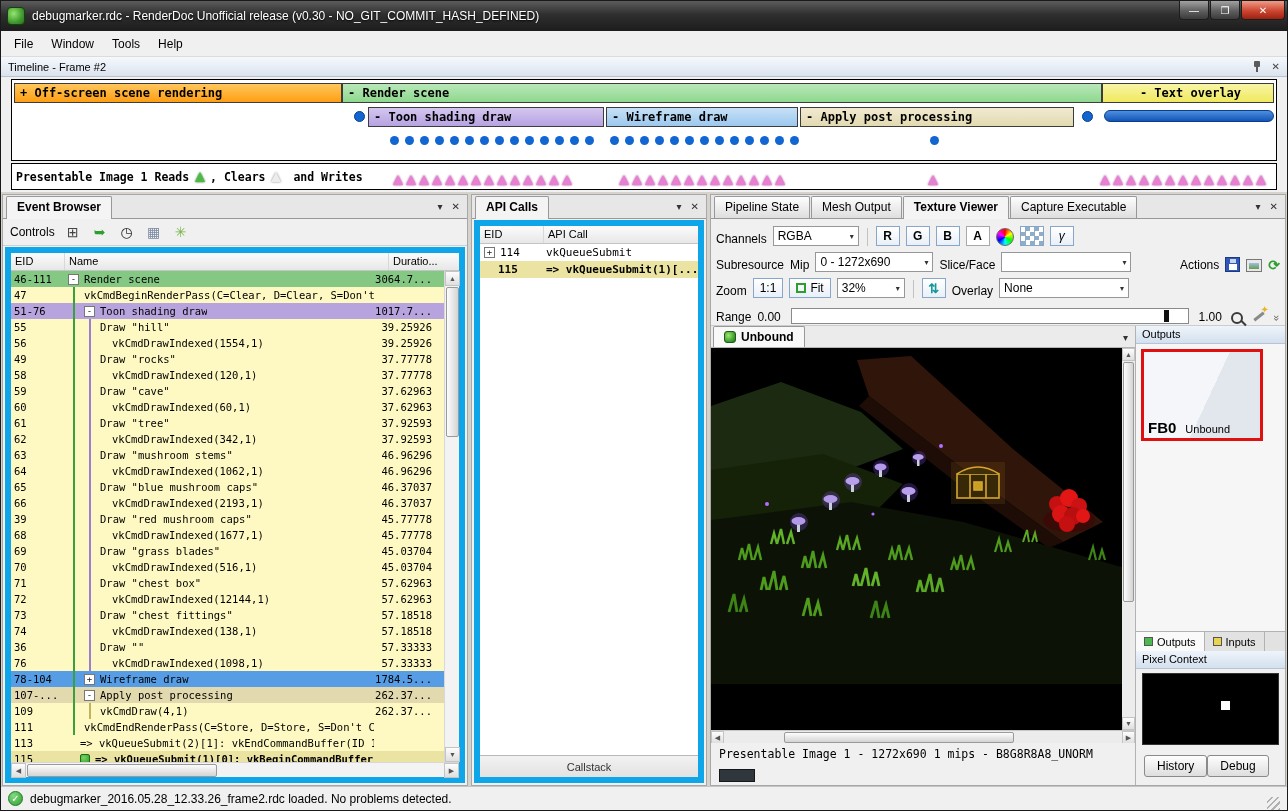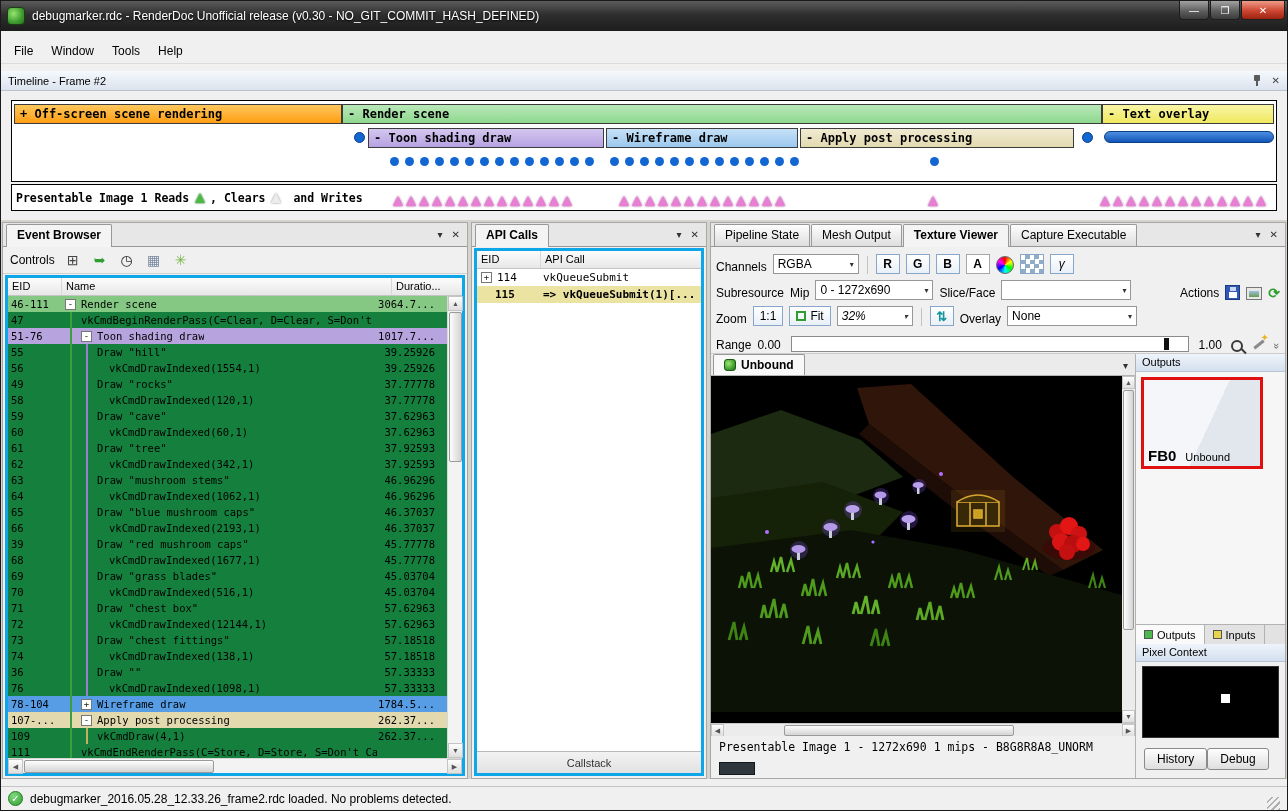--- a/index.html
+++ b/index.html
@@ -1,18 +1,18 @@
 <!DOCTYPE html>
 <html><head>
 <meta charset="utf-8">
 <style>
   * { box-sizing: border-box; }
   html,body { margin:0; padding:0; }
   body { width:1288px; height:811px; font-family:"Liberation Sans",sans-serif; font-size:12px; color:#000; background:#777; overflow:hidden; }
-  .window { width:1288px; height:811px; display:flex; flex-direction:column; background:#f0f0f0; border:1px solid #1a1a1a;gap:7px; }
+  .window { width:1288px; height:811px; display:flex; flex-direction:column; background:#f0f0f0; border:1px solid #1a1a1a; }
 
   
   .titlebar { height:30px; background:linear-gradient(#5c5c5c,#2f2f2f 45%,#1c1c1c); display:flex; align-items:center; padding:0 2px 0 4px; color:#fff; flex:none; }
   .app-icon { width:18px; height:18px; border-radius:4px; margin:0 7px 0 2px; border:1px solid #173f10;
               background:radial-gradient(circle at 35% 35%, #95e56e, #3f9b2f 60%, #2a6e1f); flex:none; }
   .title-text { flex:1; font-size:12px; text-shadow:0 1px 2px #000; white-space:nowrap; overflow:hidden; }
   .win-btns { display:flex; gap:1px; align-self:flex-start; }
   .win-btn { width:30px; height:19px; display:flex; align-items:center; justify-content:center; font-size:10px; color:#fff;
              background:linear-gradient(#a2a2a2,#5f5f5f 55%,#3b3b3b); border:1px solid #1d1d1d; border-top:none; border-radius:0 0 4px 4px; }
   .win-btn.close { width:44px; background:linear-gradient(#ef9c88,#cc4630 55%,#9c2211); }
@@ -62,21 +62,21 @@
   .tabstrip { height:24px; display:flex; align-items:flex-end; background:#e7e7e7; border-bottom:1px solid #989898; padding-left:3px; flex:none; }
   .tabs { display:flex; align-items:flex-end; }
   .tab { padding:3px 10px 4px; border:1px solid #989898; border-bottom:none; background:linear-gradient(#fdfdfd,#dedede);
          margin-right:1px; border-radius:2px 2px 0 0; font-size:12px; white-space:nowrap; }
   .tab.active { background:#f4f4f4; font-weight:bold; position:relative; top:1px; padding-bottom:5px; }
   .strip-icons { margin-left:auto; display:flex; gap:9px; padding:0 7px 6px; color:#333; font-size:10px; align-items:center; }
 
   
   .eb-toolbar { height:27px; display:flex; align-items:center; gap:9px; padding:0 7px; border-bottom:1px solid #d0d0d0; flex:none; }
   .tb-icon { width:18px; height:18px; display:flex; align-items:center; justify-content:center; font-size:14px; }
-  .table { flex:1; display:flex; flex-direction:column; background:#15803d; border:3px solid #0ea5e9; margin:1px 2px 2px; min-height:0; }
+  .table { flex:1; display:flex; flex-direction:column; background:#fef9c3; border:6px solid #0ea5e9; margin:1px 2px 2px; min-height:0; }
   .headrow { display:flex; height:18px; background:linear-gradient(#fcfcfc,#e7e7e7); border-bottom:1px solid #c4c4c4; font-size:11px; flex:none; }
   .hc { padding:2px 4px; border-right:1px solid #d8d8d8; overflow:hidden; white-space:nowrap; }
   .w-eid { width:54px; flex:none; } .w-name { flex:1; min-width:0; } .w-dur { width:70px; flex:none; border-right:none; }
   .rows-wrap { flex:1; display:flex; min-height:0; }
   .rows { flex:1; overflow:hidden; font-family:"DejaVu Sans Mono",monospace; font-size:10.5px; min-width:0; }
   .ev-row { display:flex; height:16px; line-height:16px; white-space:nowrap; }
   .ev-eid { width:54px; flex:none; padding:0 3px; overflow:hidden; }
   .ev-name { flex:1; display:flex; align-items:center; overflow:hidden; min-width:0; padding-left:3px; }
   .ev-dur { width:70px; flex:none; text-align:right; padding-right:12px; overflow:hidden; }
   .ev-row.green { background:#84c884; } .ev-row.purple { background:#b7a3de; }
@@ -108,21 +108,21 @@
   .api-call { flex:1; overflow:hidden; padding-left:2px; }
   .callstack-bar { height:22px; flex:none; background:linear-gradient(#f2f2f2,#e2e2e2); border-top:1px solid #b8b8b8;
                    display:flex; align-items:center; justify-content:center; font-size:11px; color:#333; }
 
   
   .tv-toolbar { background:#f0f0f0; border-bottom:1px solid #cccccc; padding:1px 5px; flex:none; }
   .tv-row { height:26px; display:flex; align-items:flex-end; gap:6px; }
   .lbl { font-size:12px; white-space:nowrap; }
   .dd { height:20px; background:#fff; border:1px solid #979797; display:flex; align-items:center; padding:0 4px; font-size:12px; white-space:nowrap; }
   .dd .arrow { margin-left:auto; font-size:8px; color:#333; padding-left:6px; }
-  .w86{width:86px;} .w118{width:118px;} .w130{width:130px;} .w88{width:76px;font-style:italic;}
+  .w86{width:86px;} .w118{width:118px;} .w130{width:130px;} .w88{width:68px;}
   .btn { height:20px; border:1px solid #88a6ca; background:linear-gradient(#ffffff,#e9f0f8); display:flex; align-items:center;
          justify-content:center; padding:0 6px; font-size:12px; white-space:nowrap; }
   .chan-btn { width:24px; font-weight:bold; padding:0; }
   .chan-btn.off { border-color:#a8a8a8; background:#fff; }
   .color-wheel { width:18px; height:18px; border-radius:50%; border:1px solid #666;
                  background:conic-gradient(#f00,#ff0,#0f0,#0ff,#00f,#f0f,#f00); flex:none; }
   .checker-btn { width:24px; height:20px; border:1px solid #88a6ca;
                  background:repeating-conic-gradient(#8fadc9 0 25%, #fff 0 50%); background-size:9px 9px; flex:none; }
   .gamma-btn { width:24px; padding:0; font-style:italic; }
   .vsep { width:1px; height:18px; background:#c2c2c2; margin:0 2px; flex:none; }
@@ -215,21 +215,21 @@
     <span class="tl-head-icons">
       <span class="pin-icon"></span>
       <span>✕</span>
     </span>
   </div>
 
   <div class="timeline-body">
     <div class="tl-box tl-box1">
       <div class="tl-bar row1 tl-green" style="left:330px;width:760px;">- Render scene</div>
       <div class="tl-bar row1 tl-orange" style="left:2px;width:328px;">+ Off-screen scene rendering</div>
-      <div class="tl-bar row1 tl-yellow" style="left:1090px;width:172px;">- Text overlay</div>
+      <div class="tl-bar row1 tl-yellow" style="left:1090px;width:172px;text-align:center;">- Text overlay</div>
 
       <div class="tl-dot" style="left:342px;top:31px;"></div>
       <div class="tl-bar row2 tl-purple" style="left:356px;width:236px;">- Toon shading draw</div>
       <div class="tl-bar row2 tl-blue" style="left:594px;width:192px;">- Wireframe draw</div>
       <div class="tl-bar row2 tl-tan" style="left:788px;width:274px;">- Apply post processing</div>
       <div class="tl-dot" style="left:1070px;top:31px;"></div>
       <div class="tl-pill" style="left:1092px;width:170px;top:30px;"></div>
 
       <div class="dot-row" style="left:378px;">
           <span class="dot"></span>

